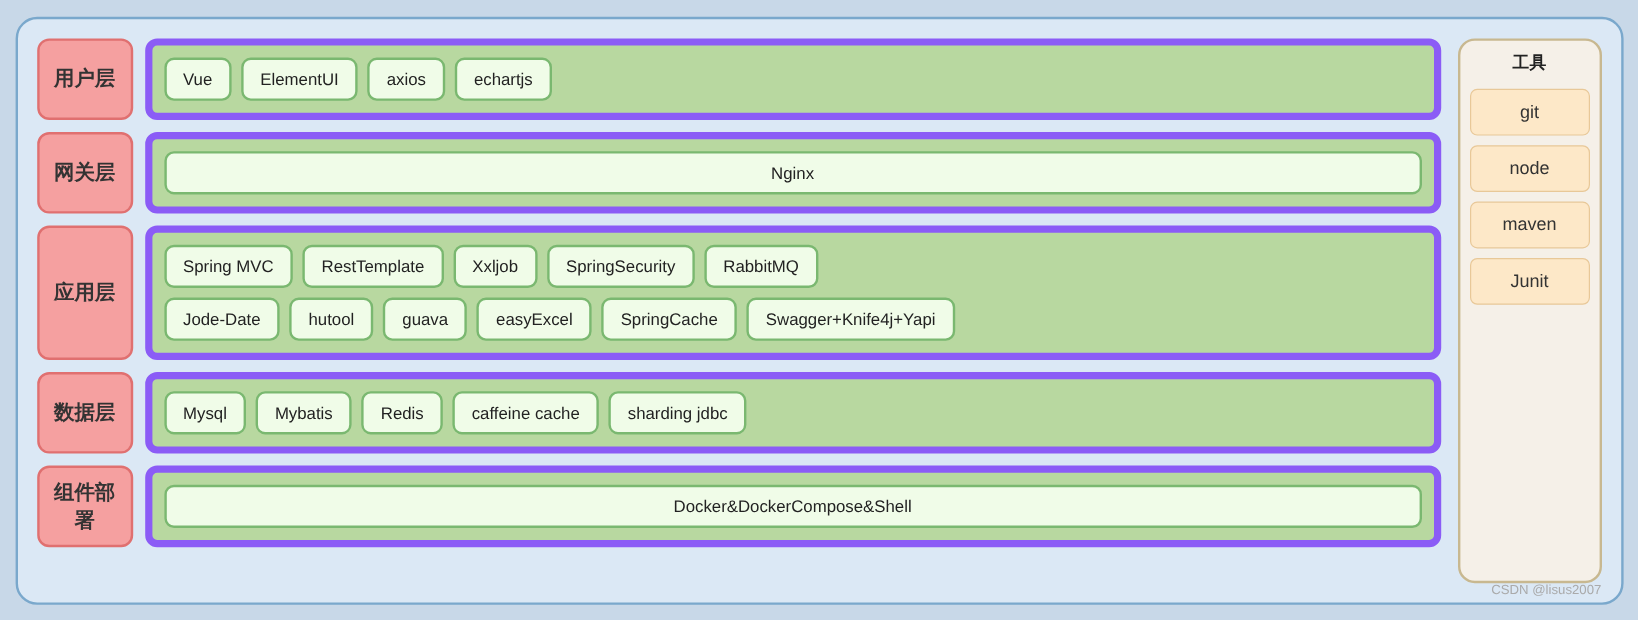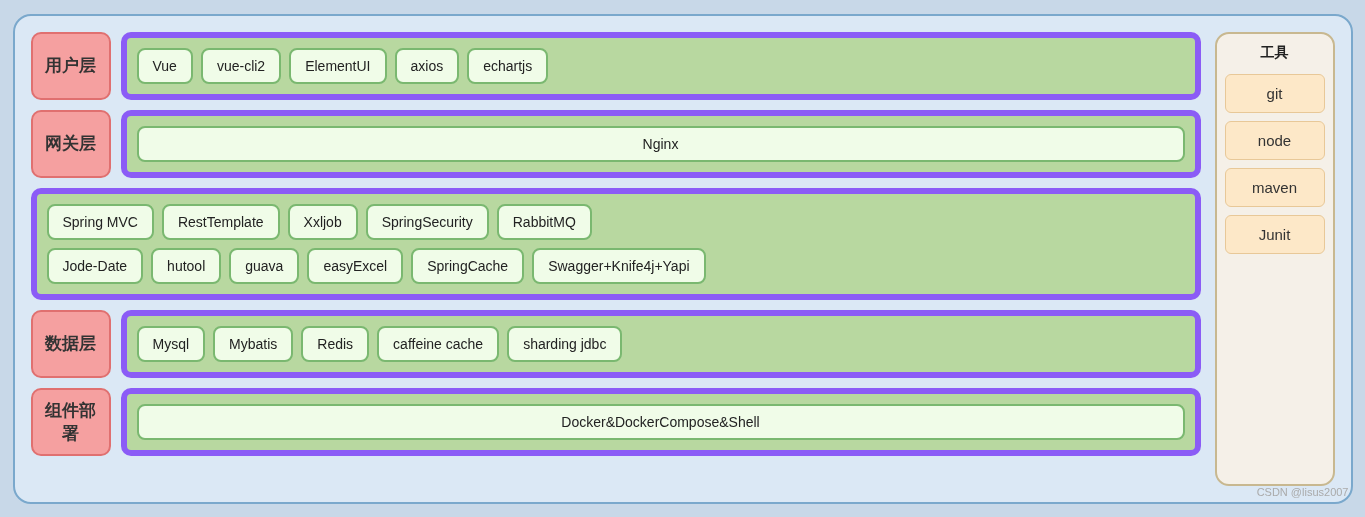--- a/index.html
+++ b/index.html
@@ -108,56 +108,56 @@
       border-radius: 6px;
       width: 100%;
       text-align: center;
       padding: 10px 0;
       font-size: 15px;
       color: #333;
     }
     .watermark {
       position: absolute;
       bottom: 6px;
-      right: 4px;
+      right: 18px;
       font-size: 11px;
       color: #aaa;
     }
     .outer-wrapper {
       position: relative;
     }
   </style>
 </head>
 <body>
 
 <div class="outer-wrapper">
   <div class="outer-container">
     <div class="main-area">
 
     <div class="row">
           <div class="layer-label">用户层</div>
           <div class="content-box">
             <div class="items-row">
               <div class="item-box">Vue</div>
-              <div class="item-box">vue-cli2</div>
               <div class="item-box">ElementUI</div>
               <div class="item-box">axios</div>
               <div class="item-box">echartjs</div>
             </div>
           </div>
         </div>
         <div class="row">
           <div class="layer-label">网关层</div>
           <div class="content-box">
             <div class="items-row">
               <div class="item-box full">Nginx</div>
             </div>
           </div>
         </div>
         <div class="row">
+          <div class="layer-label tall">应用层</div>
           <div class="content-box">
             <div class="items-row">
               <div class="item-box">Spring MVC</div>
               <div class="item-box">RestTemplate</div>
               <div class="item-box">Xxljob</div>
               <div class="item-box">SpringSecurity</div>
               <div class="item-box">RabbitMQ</div>
             </div>
             <div class="items-row">
               <div class="item-box">Jode-Date</div>

